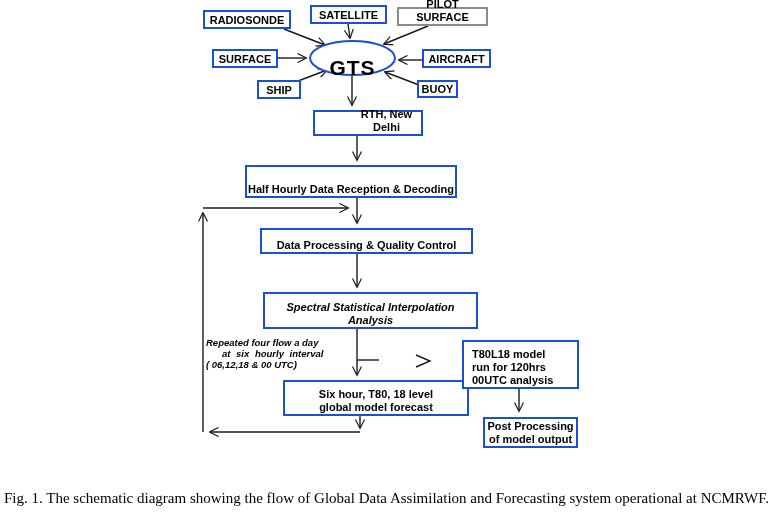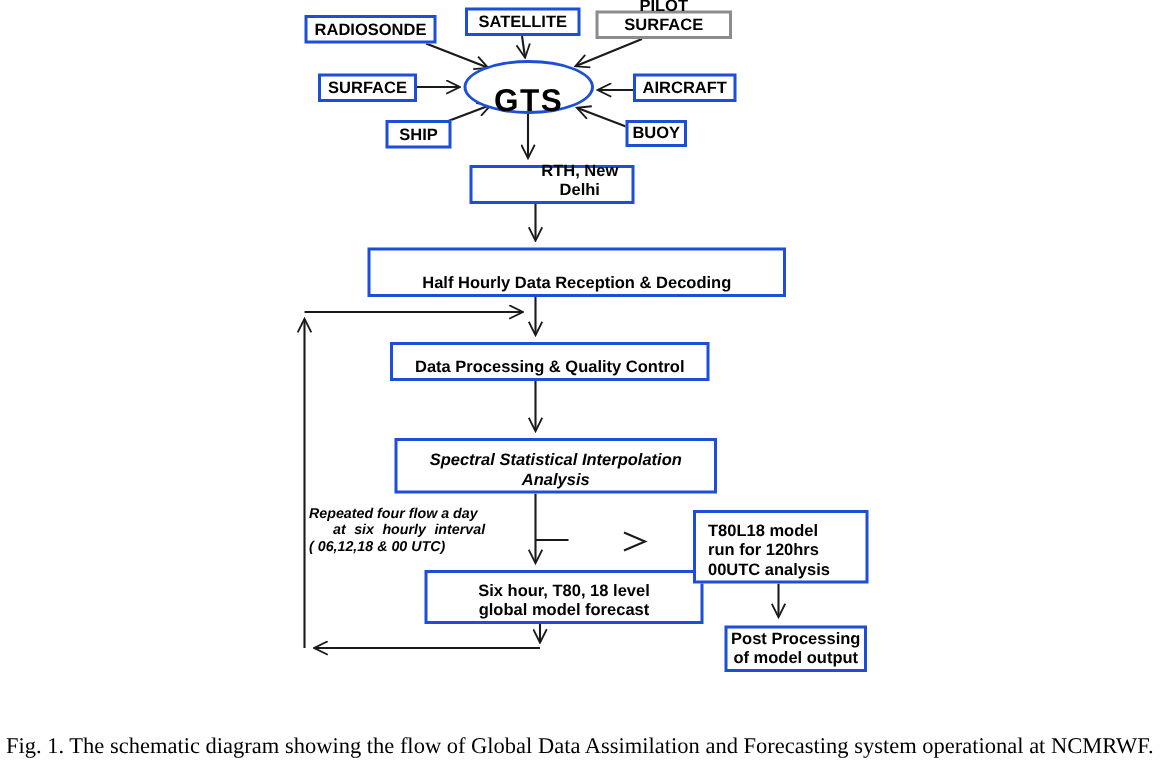--- a/index.html
+++ b/index.html
@@ -81,21 +81,21 @@
     <span>BUOY</span>
   </div>
 
   <div class="box ellipse" style="left:309px; top:40px; width:87px; height:36px;">
     <span>GTS</span>
   </div>
 
   <div class="box" style="left:313px; top:110px; width:110px; height:26px;padding-left:37px;">
     <span>RTH, New Delhi</span>
   </div>
-  <div class="box" style="left:245px; top:165px; width:279px; height:33px;">
+  <div class="box" style="left:245px; top:165px; width:212px; height:33px;">
     <span>Half Hourly Data Reception &amp; Decoding</span>
   </div>
   <div class="box" style="left:260px; top:228px; width:213px; height:26px;">
     <span>Data Processing &amp; Quality Control</span>
   </div>
   <div class="box" style="left:263px; top:292px; width:215px; height:37px;font-style:italic;">
     <span>Spectral Statistical Interpolation</span>
     <span>Analysis</span>
   </div>
   <div class="box" style="left:268px; top:380px; width:186px; height:36px;margin-left:15px;">

